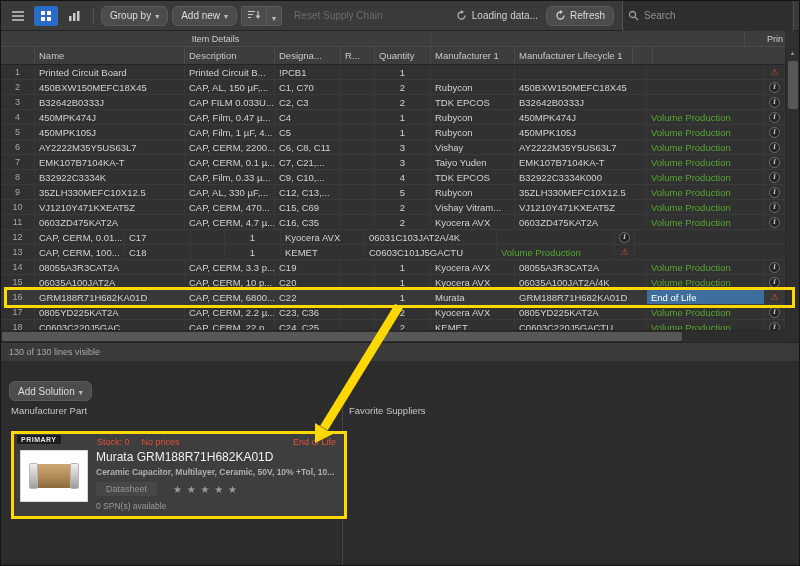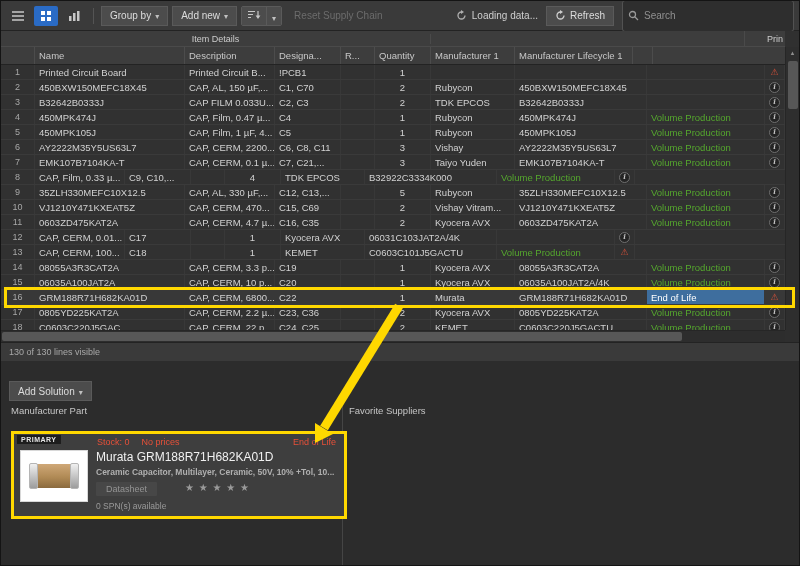--- a/index.html
+++ b/index.html
@@ -3,21 +3,21 @@
 <meta charset="utf-8">
 <style>
   * { box-sizing: border-box; margin: 0; padding: 0; }
   body { background:#1e1e1e; font-family:"Liberation Sans", sans-serif; }
   .window { position:relative; width:800px; height:566px; background:#2c2c2c; border:1px solid #141414; overflow:hidden; color:#d0d0d0; }
 
   
   .toolbar { height:30px; background:#3a3a3a; border-bottom:1px solid #232323; display:flex; align-items:center; padding:0 5px; gap:4px; }
   .iconbtn { width:24px; height:20px; background:transparent; border:none; border-radius:2px; display:flex; align-items:center; justify-content:center; cursor:pointer; }
   .iconbtn.active { background:#2a6bc5; }
-  .tbtn { height:20px; background:#4c4c4c; border:1px solid #5a5a5a; border-radius:0; color:#dcdcdc; font-size:10px; display:flex; align-items:center; padding:0 8px; gap:4px; cursor:pointer; font-family:"Liberation Sans", sans-serif; }
+  .tbtn { height:20px; background:#4c4c4c; border:1px solid #5a5a5a; border-radius:6px; color:#dcdcdc; font-size:10px; display:flex; align-items:center; padding:0 8px; gap:4px; cursor:pointer; font-family:"Liberation Sans", sans-serif; }
   .chev::after { content:"▾"; font-size:8px; color:#c0c0c0; }
   .split { display:flex; height:20px; border:1px solid #5a5a5a; border-radius:2px; overflow:hidden; }
   .split .seg { background:#4c4c4c; display:flex; align-items:center; justify-content:center; padding:0 5px; cursor:pointer; }
   .split .seg + .seg { border-left:1px solid #5a5a5a; }
   .disabled-label { color:#6c6c6c; font-size:10px; padding:0 8px; }
   .sep { width:1px; height:16px; background:#545454; margin:0 3px; }
   .tb-right { margin-left:auto; display:flex; align-items:center; gap:8px; }
   .loading { display:flex; align-items:center; gap:5px; font-size:10px; color:#cfcfcf; }
   .searchbox { width:172px; height:32px; background:#2e2e2e; border:1px solid #525252; border-radius:3px; display:flex; align-items:center; padding:0 5px; gap:5px; }
   .searchbox input { flex:1; background:transparent; border:none; outline:none; color:#dddddd; font-size:10px; font-family:"Liberation Sans", sans-serif; }
@@ -67,21 +67,21 @@
   .stockred { color:#e65039; }
   .eol-text { margin-left:auto; color:#e65039; }
   .card-body { display:flex; gap:8px; padding:3px 8px 4px 6px; }
   .thumb { width:68px; height:52px; background:#ffffff; border:1px solid #d8d8d8; display:flex; align-items:center; justify-content:center; flex:none; }
   .cap-body { width:46px; height:24px; background:linear-gradient(180deg,#cfa878 0%, #b08a55 55%, #8a6a3e 100%); border-radius:3px; position:relative; }
   .cap-end { position:absolute; top:-1px; width:9px; height:26px; background:linear-gradient(180deg,#f0f0f0,#9c9c9c); border-radius:2px; border:1px solid #b5b5b5; }
   .cap-end.left { left:-2px; } .cap-end.right { right:-2px; }
   .card-info { min-width:0; flex:1; }
   .card-title { font-size:12px; color:#f0f0f0; white-space:nowrap; overflow:hidden; }
   .card-desc { font-size:8.5px; color:#b0b0b0; margin-top:3px; white-space:nowrap; overflow:hidden;font-weight:bold; }
-  .card-row { display:flex; gap:28px; margin-top:5px; }
+  .card-row { display:flex; align-items:center; gap:16px; margin-top:5px; }
   .ds-btn { background:#474747; border:none; color:#949494; font-size:9px; padding:2px 10px; border-radius:1px; font-family:"Liberation Sans", sans-serif; cursor:pointer; }
   .stars { color:#9a9a9a; font-size:10px; letter-spacing:1px; }
   .spn { font-size:8.5px; color:#9a9a9a; margin-top:5px; }
 
   
   .row-callout { position:absolute; left:3px; top:286px; width:791px; height:21px; border:3px solid #ffd800; z-index:55; pointer-events:none; }
   .overlay { position:absolute; left:0; top:0; z-index:60; pointer-events:none; }
 </style>
 </head>
 <body>
@@ -260,20 +260,21 @@
           <div class="c w-r"></div>
           <div class="c qtyv w-qty">3</div>
           <div class="c w-mfr">Taiyo Yuden</div>
           <div class="c w-mpn">EMK107B7104KA-T</div>
           <div class="c lifecycle w-life prod">Volume Production</div>
           <div class="c staticon w-icon info"></div>
         </div>
 
         <div class="trow">
           <div class="c num w-num">8</div>
+          <div class="c w-name">B32922C3334K</div>
           <div class="c w-desc">CAP, Film, 0.33 µ...</div>
           <div class="c w-desig">C9, C10,...</div>
           <div class="c w-r"></div>
           <div class="c qtyv w-qty">4</div>
           <div class="c w-mfr">TDK EPCOS</div>
           <div class="c w-mpn">B32922C3334K000</div>
           <div class="c lifecycle w-life prod">Volume Production</div>
           <div class="c staticon w-icon info"></div>
         </div>
 

